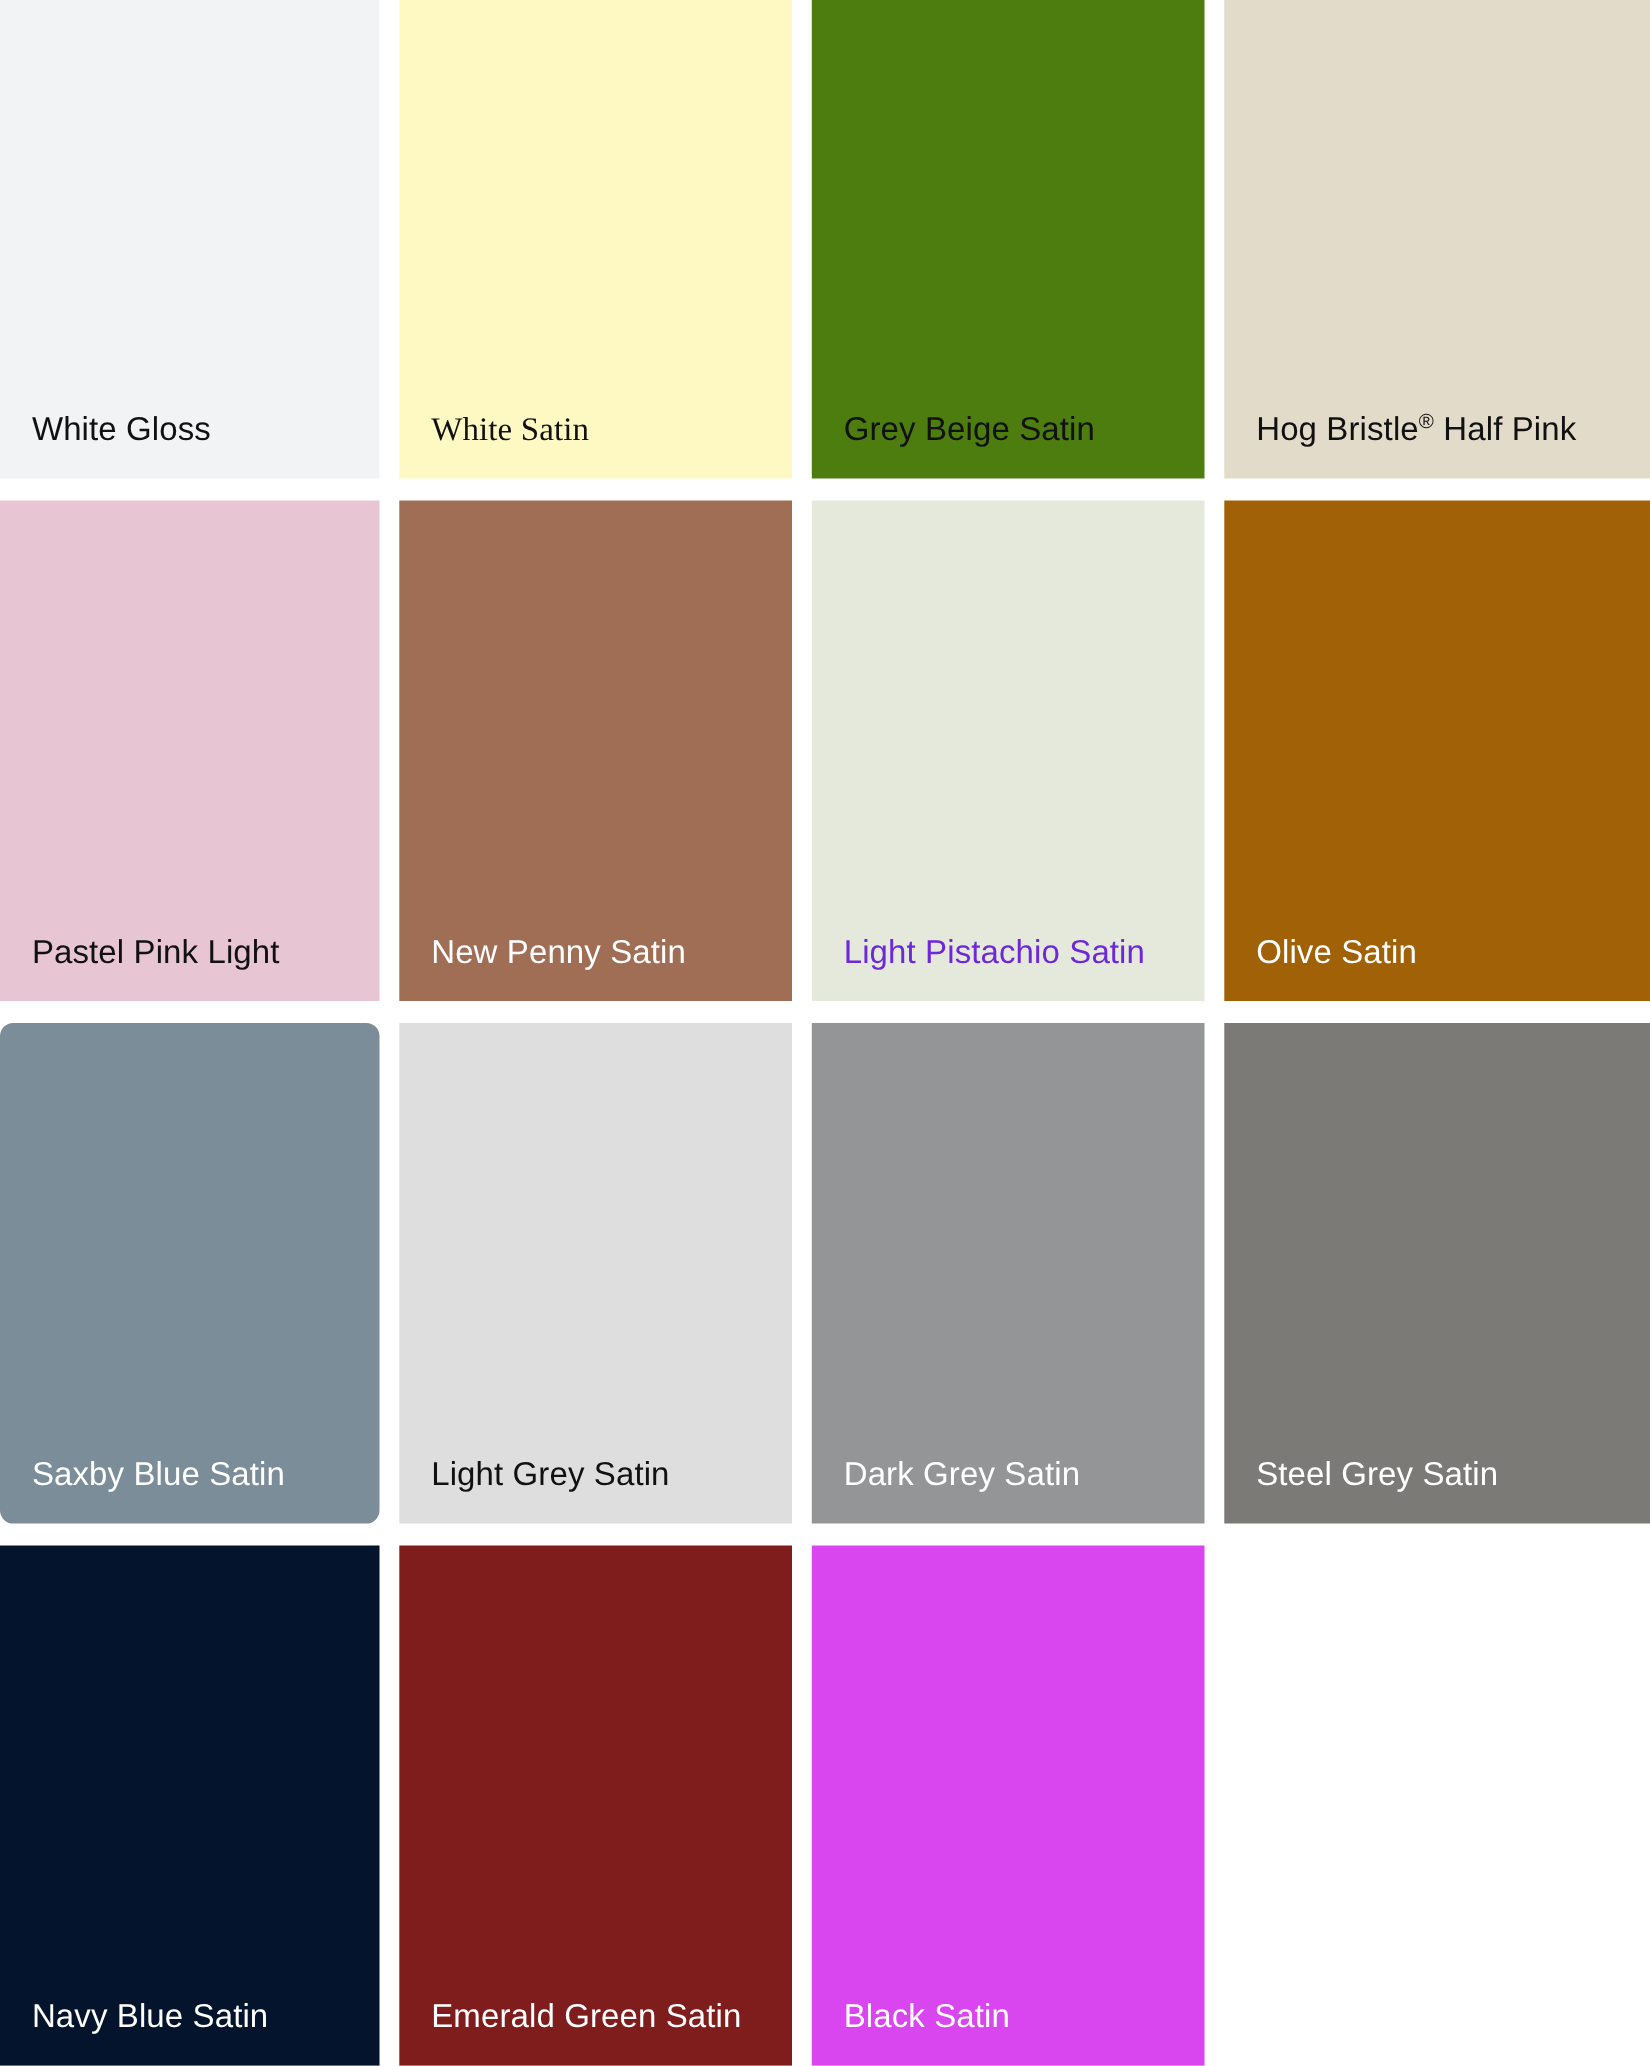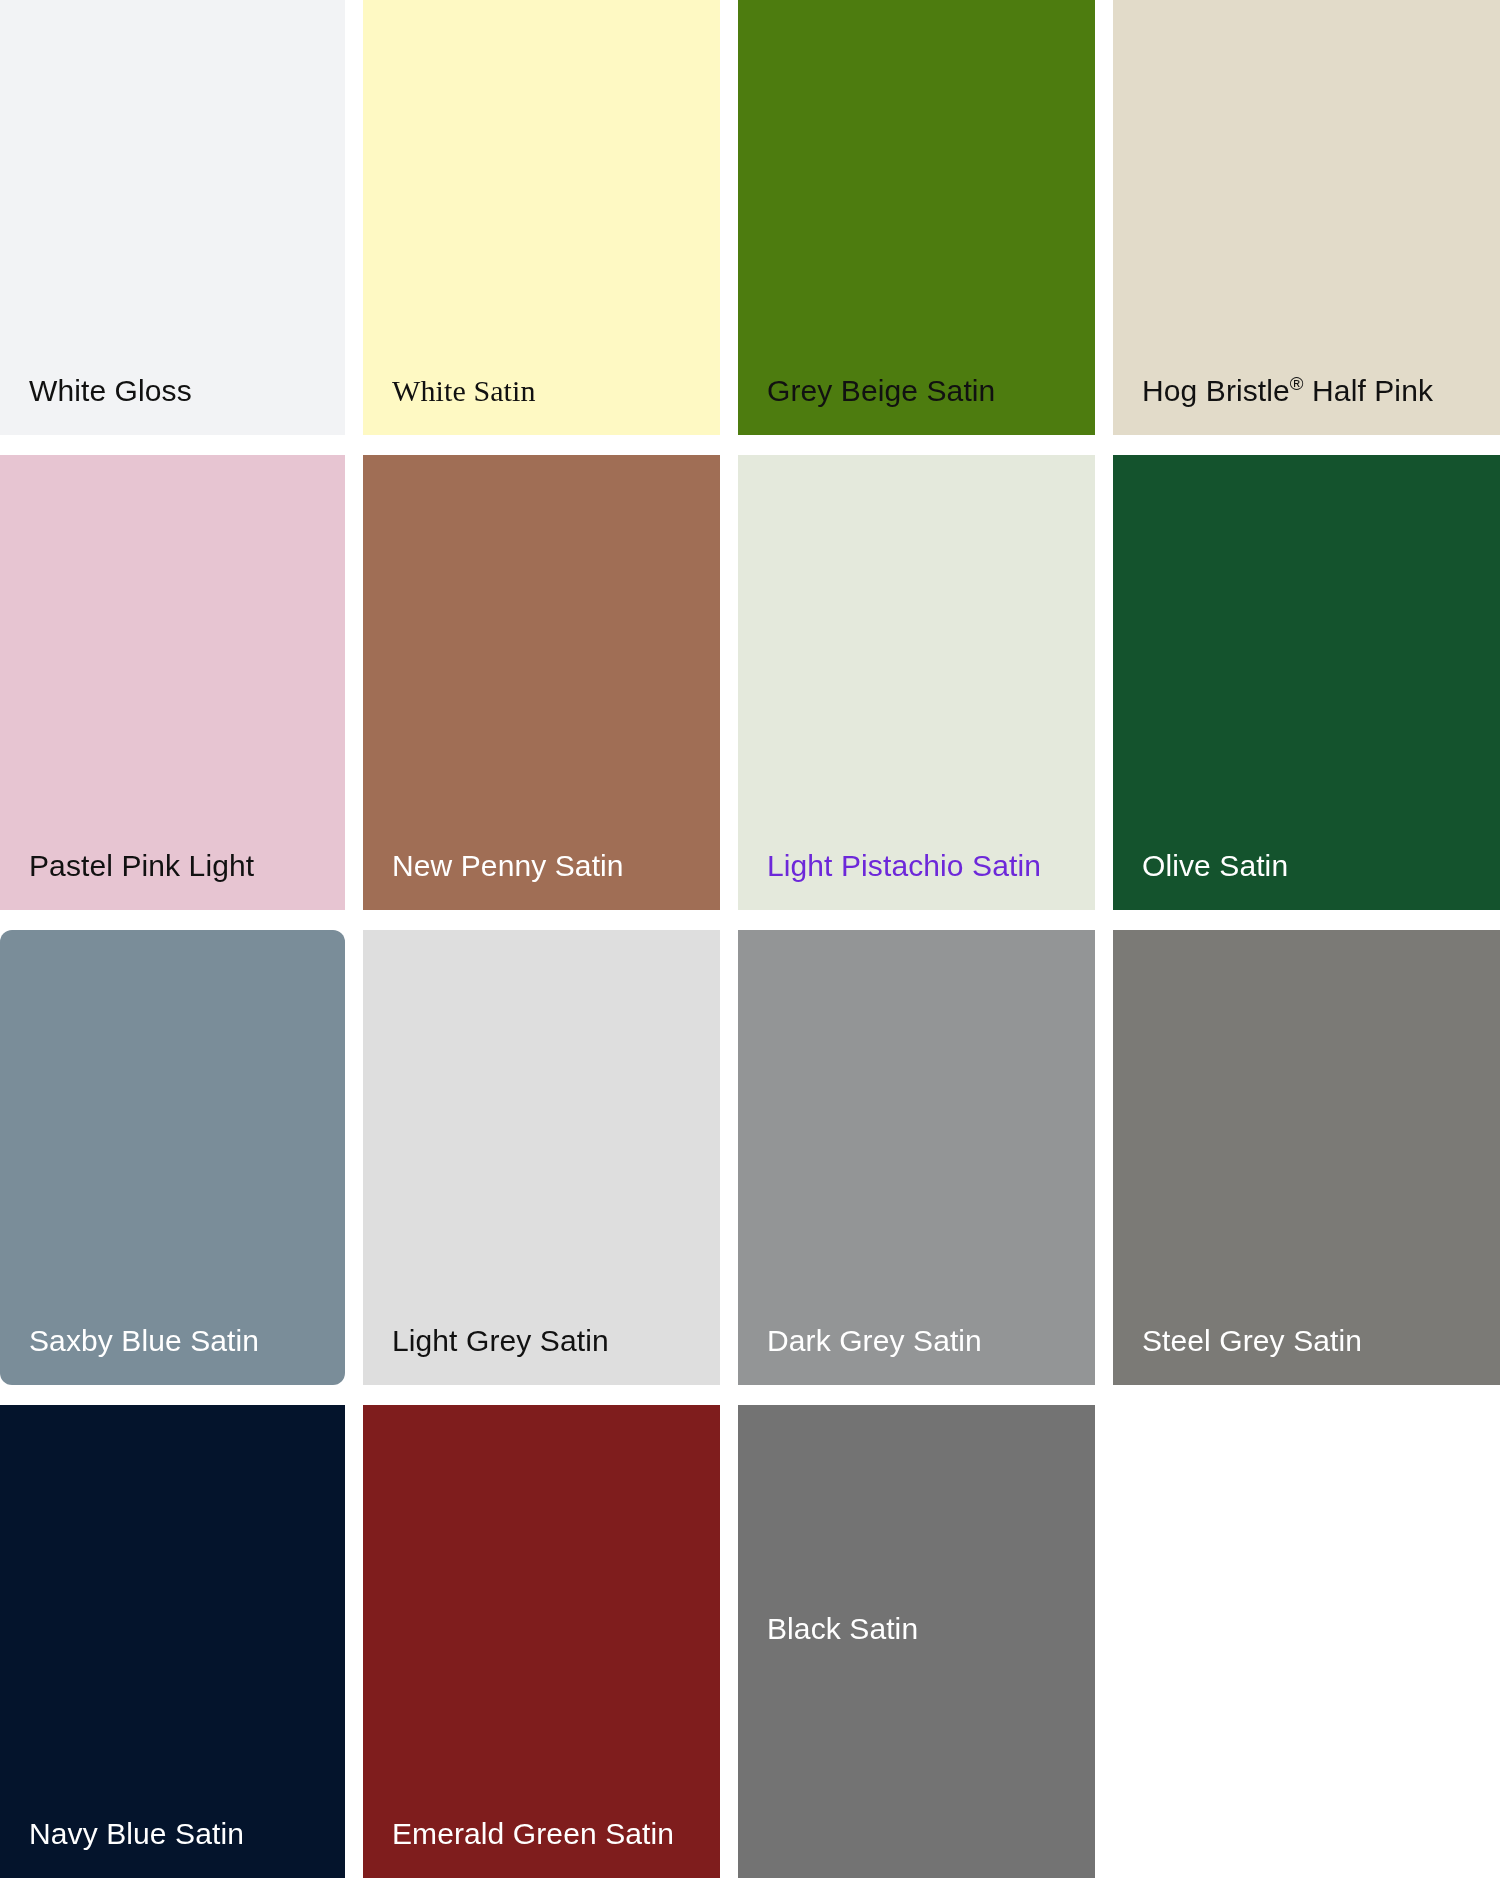--- a/index.html
+++ b/index.html
@@ -106,21 +106,21 @@
       <div class="swatch" style="background: rgb(160, 110, 85);">
         <div class="swatch-label label-light" style="color: rgb(255, 255, 255);">New Penny Satin</div>
       </div>
     </div>
     <div class="cell col-3 row-2">
       <div class="swatch" style="background: rgb(228, 233, 220);">
         <div class="swatch-label label-dark" style="color: #6d28d9;">Light Pistachio Satin</div>
       </div>
     </div>
     <div class="cell col-4 row-2">
-      <div class="swatch" style="background: #14532d;">
+      <div class="swatch" style="background: #a16207;">
         <div class="swatch-label label-light" style="color: rgb(255, 255, 255);">Olive Satin</div>
       </div>
     </div>
     <div class="cell col-1 row-3">
       <div class="swatch" style="background: rgb(122, 141, 153); border-radius: 12px;">
         <div class="swatch-label label-light" style="color: rgb(255, 255, 255);">Saxby Blue Satin</div>
       </div>
     </div>
     <div class="cell col-2 row-3">
       <div class="swatch" style="background: rgb(222, 222, 222);">
@@ -141,20 +141,20 @@
       <div class="swatch" style="background: rgb(4, 20, 44);">
         <div class="swatch-label label-light" style="color: rgb(255, 255, 255);">Navy Blue Satin</div>
       </div>
     </div>
     <div class="cell col-2 row-4">
       <div class="swatch" style="background: #7f1d1d;">
         <div class="swatch-label label-light" style="color: rgb(255, 255, 255);">Emerald Green Satin</div>
       </div>
     </div>
     <div class="cell col-3 row-4">
-      <div class="swatch" style="background: #737373; align-items: center;">
+      <div class="swatch" style="background: #d946ef;">
         <div class="swatch-label label-light" style="color: rgb(255, 255, 255);">Black Satin</div>
       </div>
     </div>
     <div class="cell col-4 row-4">
       <div class="swatch empty" style="background: rgb(255, 255, 255);"></div>
     </div>
   </div>
 
 </body></html>

